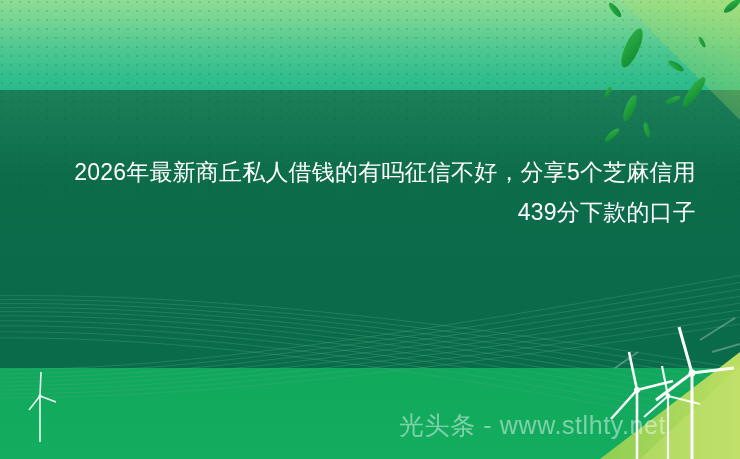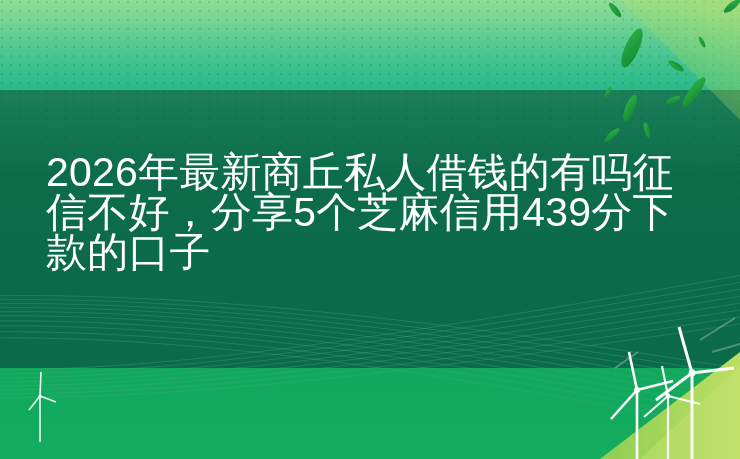--- a/index.html
+++ b/index.html
@@ -63,24 +63,24 @@
     pointer-events: none;
   }
 
   
   .title {
     position: absolute;
     left: 46px;
     top: 152px;
     width: 650px;
     color: #ffffff;
-    font-size: 41px;
+    font-size: 23px;
     line-height: 40px;
     letter-spacing: 0.2px;
-    text-align: left;
+    text-align: right;
     font-weight: normal;
     white-space: pre-wrap;
   }
 
   
   .watermark {
     position: absolute;
     left: 399px;
     top: 409px;
     color: rgba(255,255,255,0.46);
@@ -206,14 +206,15 @@
         <line x1="700" y1="340" x2="735" y2="318"></line>
         <line x1="615" y1="368" x2="638" y2="352"></line>
         <line x1="712" y1="352" x2="740" y2="344"></line>
       </g>
 
     </g>
   </svg>
 
   <div class="title">2026年最新商丘私人借钱的有吗征信不好，分享5个芝麻信用439分下款的口子</div>
 
+  <div class="watermark">光头条 - www.stlhty.net</div>
 
 </div>
 
 </body></html>

